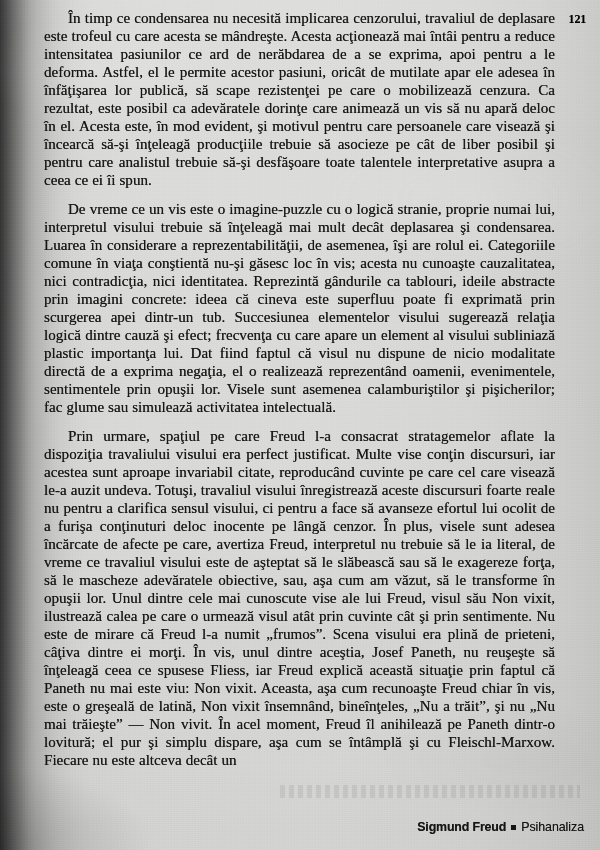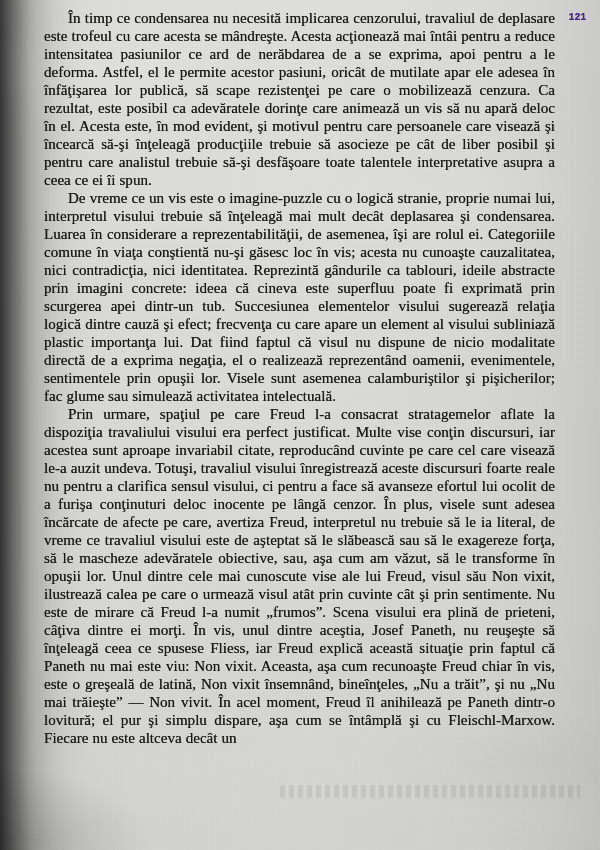--- a/index.html
+++ b/index.html
@@ -100,34 +100,34 @@
     margin: 0;
     font-size: 15px;
     line-height: 18px;
     text-align: justify;
     text-justify: inter-word;
     text-indent: 24px;
     letter-spacing: 0.04px;
     word-spacing: 0.2px;
     text-shadow: 0 0 0.55px rgba(0,0,0,0.55), 0.4px 0.2px 0.5px rgba(0,0,0,0.18);
   }
-  .body-text + .body-text { margin-top: 0; }
+  .body-text + .body-text { margin-top: 11px; }
   .body-text:last-of-type { text-align: justify; }
   .it { }
 
   
   #folio {
     position: absolute;
     right: 14px;
     top: 12px;
-    font-family: Liberation Mono, monospace;
+    font-family: Liberation Serif, serif;
     font-weight: 700;
-    font-size: 10px;
+    font-size: 12px;
     letter-spacing: -0.2px;
-    color: #4c1d95;
+    color: #000000;
     text-shadow: 0 0 0.5px rgba(0,0,0,0.5);
   }
 
   
   #footer {
     position: absolute;
     right: 16px;
     bottom: 16px;
     font-family: "Liberation Sans", "DejaVu Sans", sans-serif;
     font-size: 12.4px;
@@ -181,14 +181,17 @@
   <div id="folio">121</div>
 
   <div id="content">
     <p class="body-text">În timp ce condensarea nu necesită implicarea cenzorului, travaliul de deplasare este trofeul cu care acesta se mândreşte. Acesta acţionează mai întâi pentru a reduce intensitatea pasiunilor ce ard de nerăbdarea de a se exprima, apoi pentru a le deforma. Astfel, el le permite acestor pasiuni, oricât de mutilate apar ele adesea în înfăţişarea lor publică, să scape rezistenţei pe care o mobilizează cenzura. Ca rezultat, este posibil ca adevăratele dorinţe care animează un vis să nu apară deloc în el. Acesta este, în mod evident, şi motivul pentru care persoanele care visează şi încearcă să-şi înţeleagă producţiile trebuie să asocieze pe cât de liber posibil şi pentru care analistul trebuie să-şi desfăşoare toate talentele interpretative asupra a ceea ce ei îi spun.</p>
     <p class="body-text">De vreme ce un vis este o imagine-puzzle cu o logică stranie, proprie numai lui, interpretul visului trebuie să înţeleagă mai mult decât deplasarea şi condensarea. Luarea în considerare a reprezentabilităţii, de asemenea, îşi are rolul ei. Categoriile comune în viaţa conştientă nu-şi găsesc loc în vis; acesta nu cunoaşte cauzalitatea, nici contradicţia, nici identitatea. Reprezintă gândurile ca tablouri, ideile abstracte prin imagini concrete: ideea că cineva este superfluu poate fi exprimată prin scurgerea apei dintr-un tub. Succesiunea elementelor visului sugerează relaţia logică dintre cauză şi efect; frecvenţa cu care apare un element al visului subliniază plastic importanţa lui. Dat fiind faptul că visul nu dispune de nicio modalitate directă de a exprima negaţia, el o realizează reprezentând oamenii, evenimentele, sentimentele prin opuşii lor. Visele sunt asemenea calamburiştilor şi pişicherilor; fac glume sau simulează activitatea intelectuală.</p>
     <p class="body-text" id="para-3"><span>Prin urmare, spaţiul pe care Freud l-a consacrat stratagemelor aflate la dispoziţia travaliului visului era perfect justificat. Multe vise conţin discursuri, iar acestea sunt aproape invariabil citate, reproducând cuvinte pe care cel care visează le-a auzit undeva. Totuşi, travaliul visului înregistrează aceste discursuri foarte reale nu pentru a clarifica sensul visului, ci pentru a face să avanseze efortul lui ocolit de a furişa conţinuturi deloc inocente pe lângă cenzor. În plus, visele sunt adesea încărcate de afecte pe care, avertiza Freud, interpretul nu trebuie să le ia literal, de vreme ce travaliul visului este de aşteptat să le slăbească sau să le exagereze forţa, să le mascheze adevăratele obiective, sau, aşa cum am văzut, să le transforme în opuşii lor. Unul dintre cele mai cunoscute vise ale lui Freud, visul său </span><span class="it">Non vixit</span><span>, ilustrează calea pe care o urmează visul atât prin cuvinte cât şi prin sentimente. Nu este de mirare că Freud l-a numit „frumos”. Scena visului era plină de prieteni, câţiva dintre ei morţi. În vis, unul dintre aceştia, Josef Paneth, nu reuşeşte să înţeleagă ceea ce spusese Fliess, iar Freud explică această situaţie prin faptul că Paneth nu mai este viu: </span><span class="it">Non vixit</span><span>. Aceasta, aşa cum recunoaşte Freud chiar în vis, este o greşeală de latină, </span><span class="it">Non vixit</span><span> însemnând, bineînţeles, „Nu a trăit”, şi nu „Nu mai trăieşte” — </span><span class="it">Non vivit</span><span>. În acel moment, Freud îl anihilează pe Paneth dintr-o lovitură; el pur şi simplu dispare, aşa cum se întâmplă şi cu Fleischl-Marxow. Fiecare nu este altceva decât un </span></p>
   </div>
 
   <div id="ghost"></div>
 
+  <div id="footer">
+    <span class="author">Sigmund Freud</span><span class="sep"></span><span class="series">Psihanaliza</span>
+  </div>
 
 </div>
 
 </body></html>

